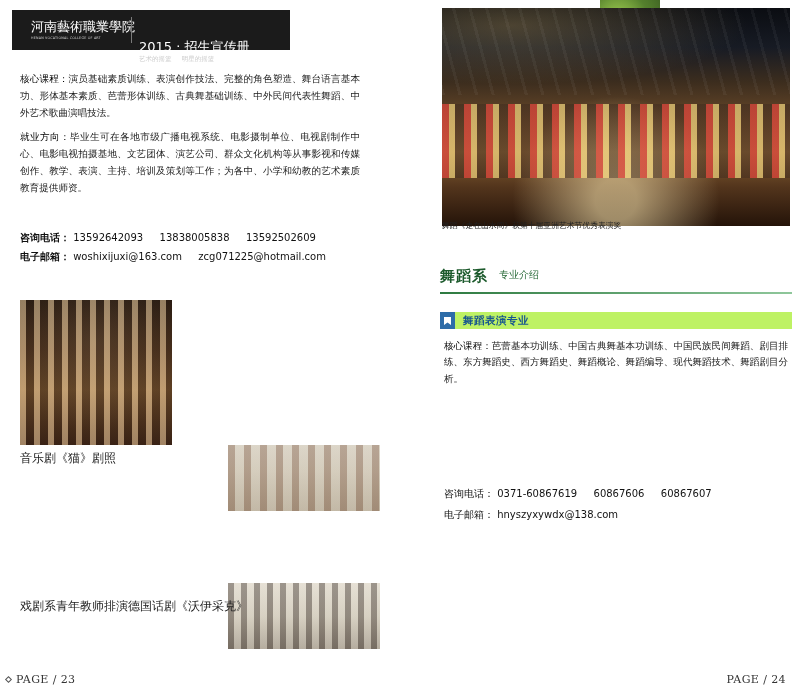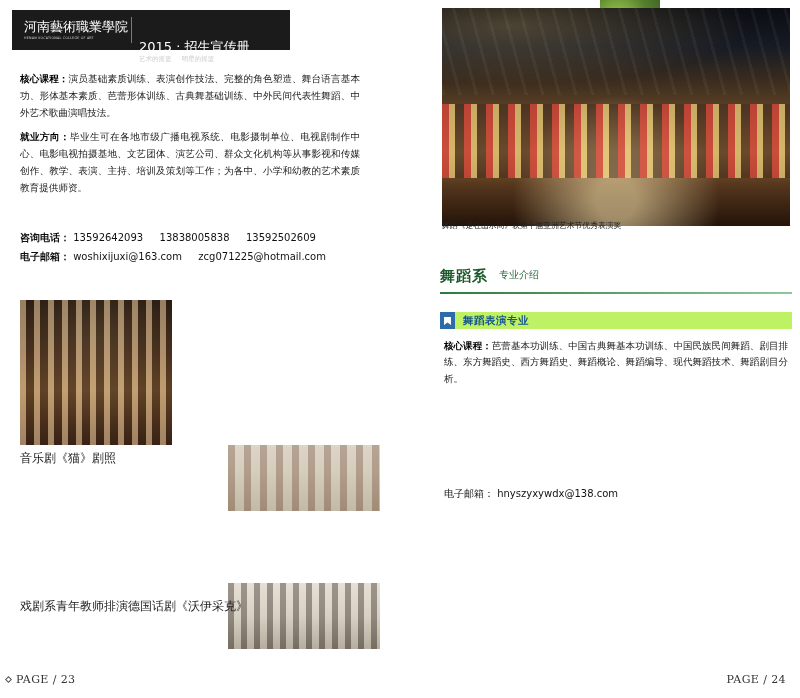--- a/index.html
+++ b/index.html
@@ -26,21 +26,21 @@
   .header-band {
     position: absolute;
     left: 12px; top: 10px;
     width: 278px; height: 40px;
     background: #1b1b1b;
     display: flex;
     align-items: center;
   }
   .logo-block {
     width: 112px;
-    padding-left: 12px;
+    padding-left: 19px;
     color: #fff;
   }
   .logo-cn {
     font-size: 13px;
     letter-spacing: 0px;
     color: #ffffff;
     font-family: "DejaVu Serif", "Liberation Serif", serif;
     line-height: 1;
     white-space: nowrap;
   }
@@ -78,21 +78,21 @@
   .lp-text {
     position: absolute;
     left: 20px; top: 70px;
     width: 340px;
     font-size: 9.6px;
     line-height: 1.78;
     color: #1a1a1a;
     font-family: "DejaVu Sans", "Liberation Sans", sans-serif;
   }
   .para { margin-bottom: 7px; text-align: justify; }
-  .lbl { font-weight: bold; color: #000; margin-top: 26px; }
+  .lbl { font-weight: normal; color: #000; margin-top: 26px; }
 
   .contact-block {
     position: absolute;
     left: 20px; top: 228px;
     width: 350px;
     font-size: 10px;
     color: #111;
     line-height: 1.9;
   }
   .contact-block .row { white-space: nowrap; }
@@ -353,20 +353,28 @@
     </div>
 
     <div class="rp-text">
       <div class="para">
         <span class="lbl">核心课程：</span><span>芭蕾基本功训练、中国古典舞基本功训练、中国民族民间舞蹈、剧目排练、东方舞蹈史、西方舞蹈史、舞蹈概论、舞蹈编导、现代舞蹈技术、舞蹈剧目分析。</span>
       </div>
     </div>
 
     <div class="rp-contact">
       <div class="row">
+        <span class="k">咨询电话：</span>
+        <span>0371-60867619</span>
+        <span class="gap"></span>
+        <span>60867606</span>
+        <span class="gap"></span>
+        <span>60867607</span>
+      </div>
+      <div class="row">
         <span class="k">电子邮箱：</span>
         <span>hnyszyxywdx@138.com</span>
       </div>
     </div>
 
     <div class="footer footer-right">
       <span>PAGE / 24</span>
     </div>
   </div>
 

